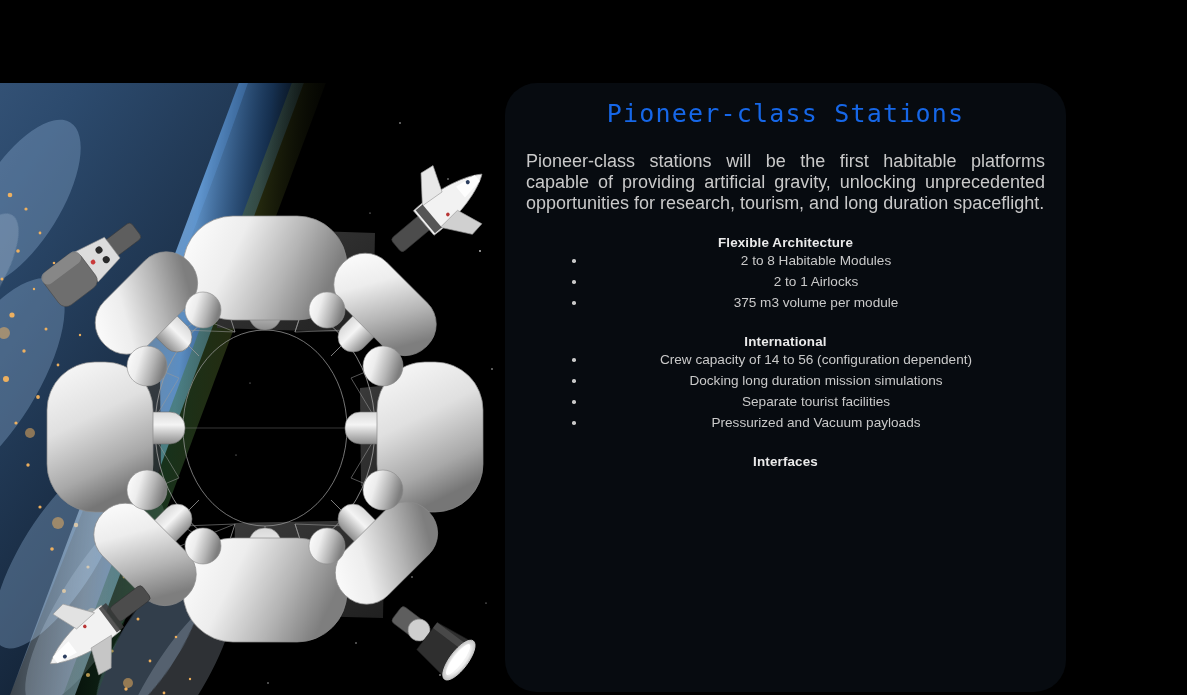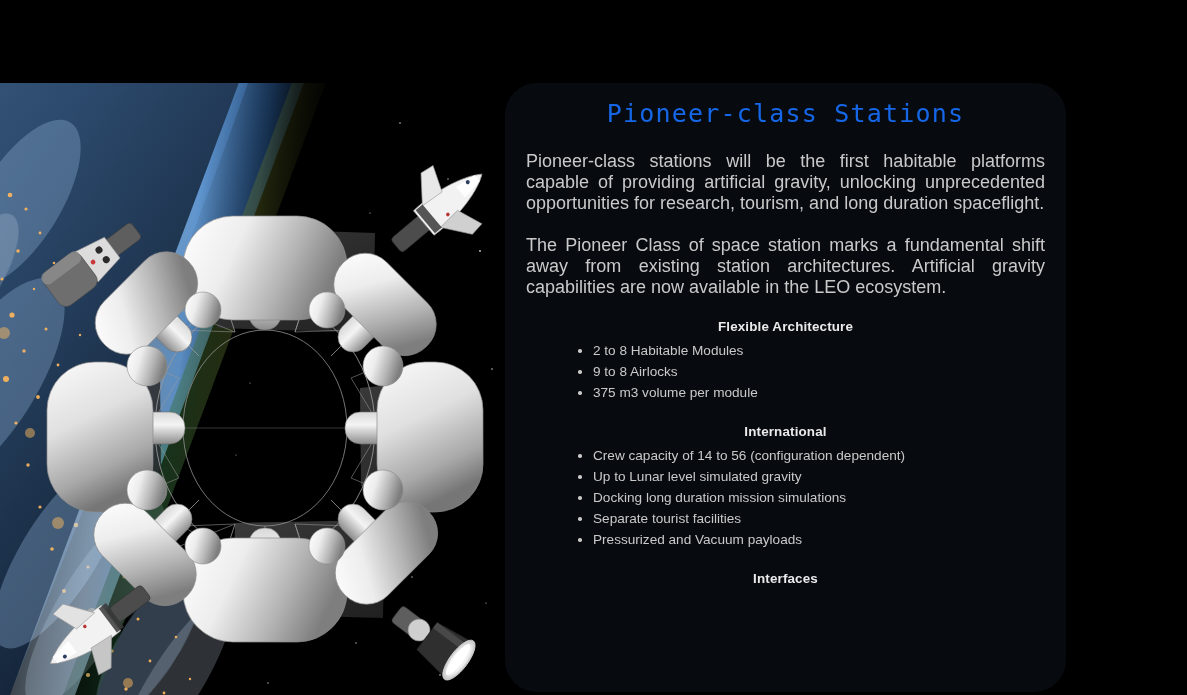--- a/index.html
+++ b/index.html
@@ -54,21 +54,21 @@
     margin-top:21px;
     font-size:13.4px;
     font-weight:bold;
     color:#eaeaea;
     letter-spacing:0.15px;
     text-align:center;
   }
 
   ul.feature-list {
     list-style:none;
-    margin:6px; padding:0;
+    margin:0; padding:0;text-align:center;
   }
   ul.feature-list li {
     position:relative;
     font-size:13.6px;
     line-height:21px;
     color:#c9c9c9;
     padding-left:61px;
     margin-top:0px;
   }
   ul.feature-list li::before {
@@ -401,33 +401,31 @@
         </g>
       </g>
     </svg>
   </div>
 
   <div id="info-card">
 
     <h1 id="card-title">Pioneer-class Stations</h1>
 
     <p class="para">Pioneer-class stations will be the first habitable platforms capable of providing artificial gravity, unlocking unprecedented opportunities for research, tourism, and long duration spaceflight.</p>
-    <p class="para second">The Pioneer Class of space station marks a fundamental shift away from existing station architectures. Artificial gravity capabilities are now available in the LEO ecosystem.</p>
 
     <h2 class="section-head">Flexible Architecture</h2>
     <ul class="feature-list">
       <li>2 to 8 Habitable Modules</li>
-      <li>9 to 8 Airlocks</li>
+      <li>2 to 1 Airlocks</li>
       <li>375 m3 volume per module</li>
     </ul>
 
     <h2 class="section-head">International</h2>
     <ul class="feature-list">
       <li>Crew capacity of 14 to 56 (configuration dependent)</li>
-      <li>Up to Lunar level simulated gravity</li>
       <li>Docking long duration mission simulations</li>
       <li>Separate tourist facilities</li>
       <li>Pressurized and Vacuum payloads</li>
     </ul>
 
     <h2 class="section-head">Interfaces</h2>
 
   </div>
 </div>
 

